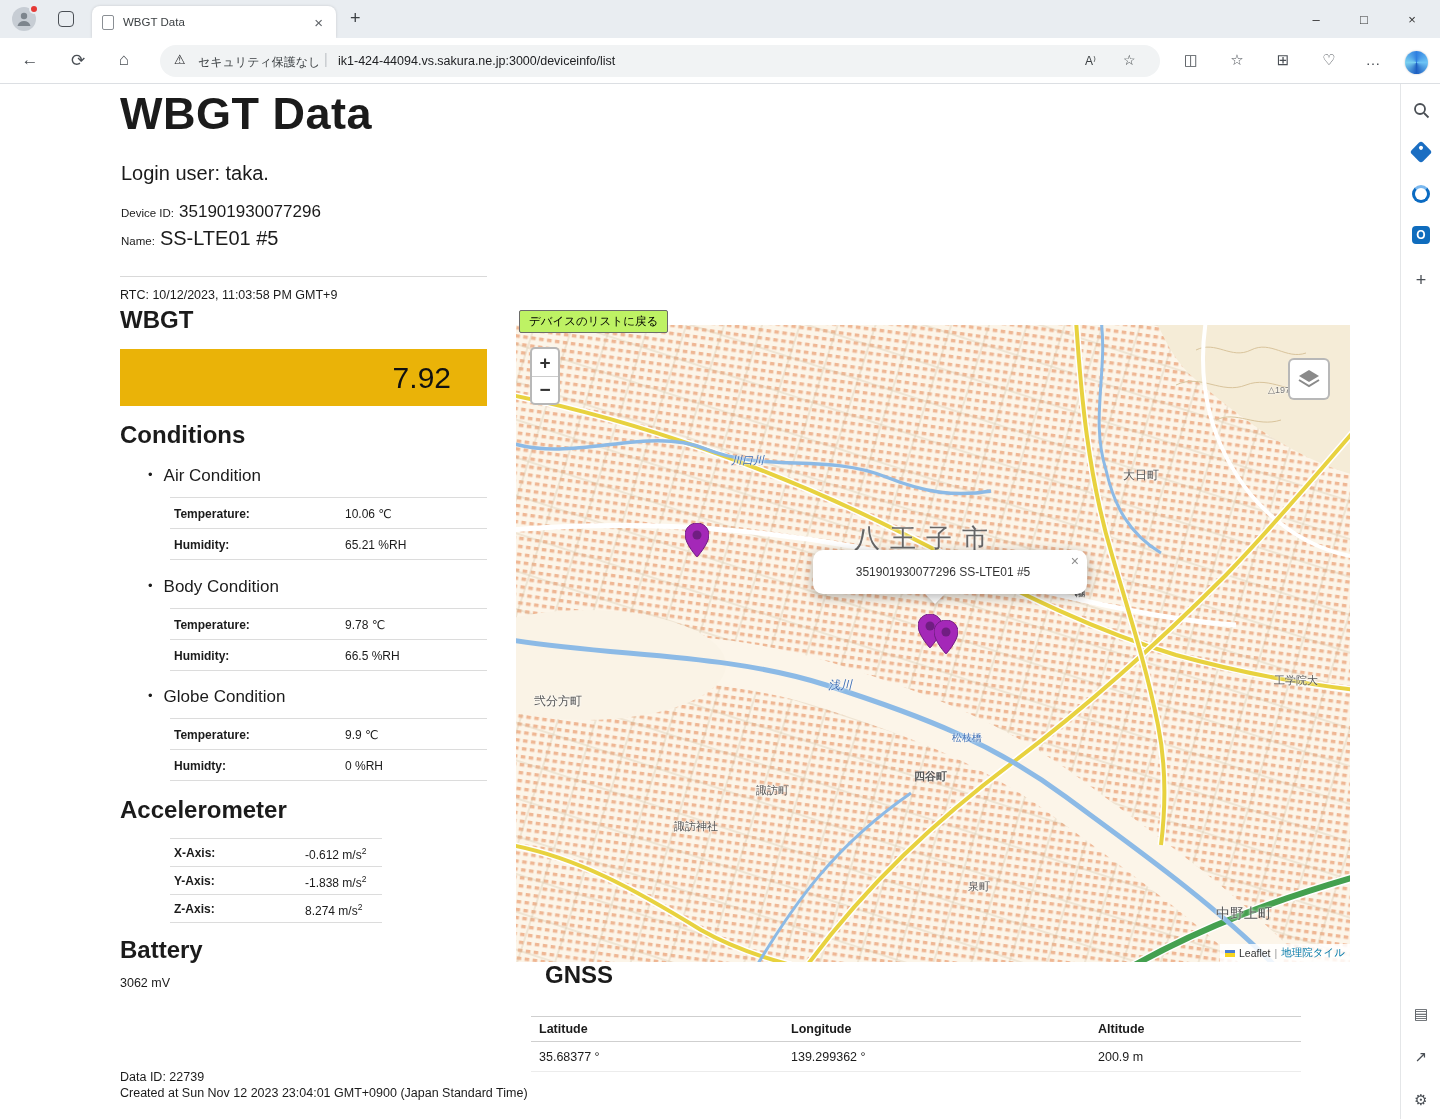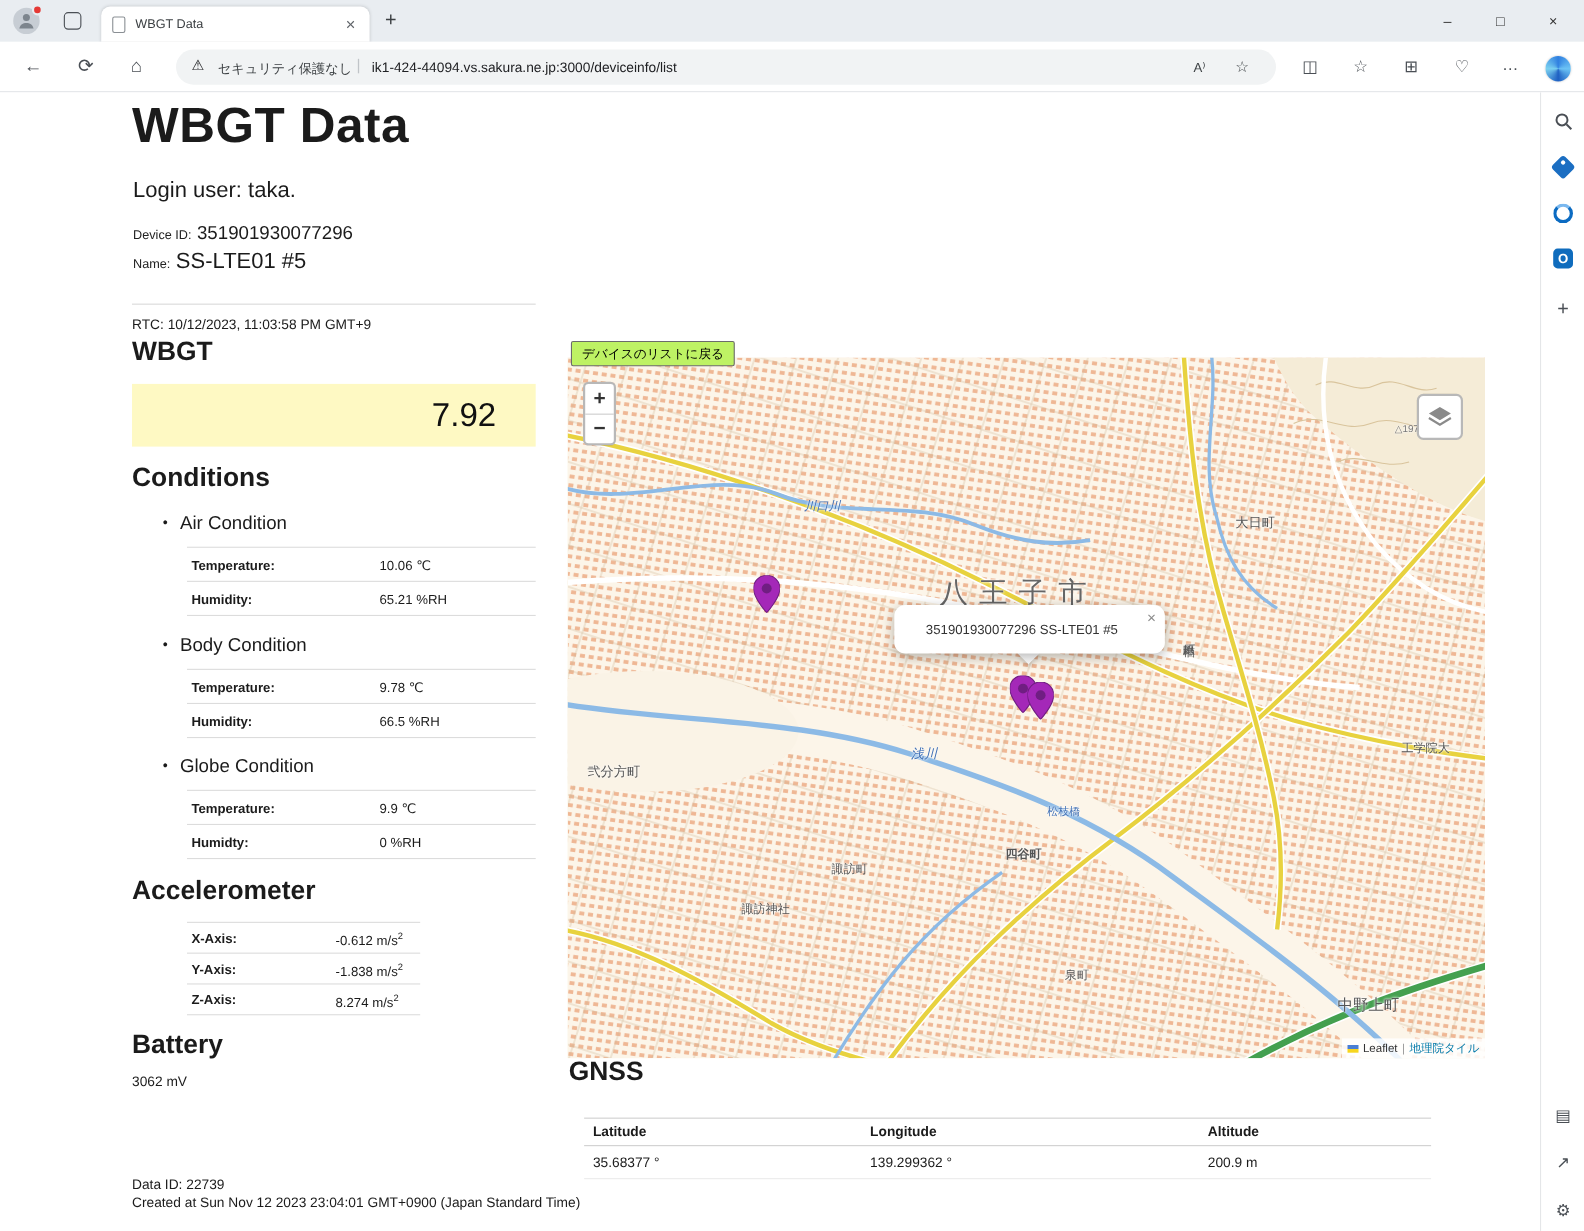--- a/index.html
+++ b/index.html
@@ -74,21 +74,21 @@
   
   .back-btn { position:absolute; left:519px; top:226px; font-size:11.5px; padding:3px 9px; background:#bef264; border:1px solid #6b6b6b; border-radius:2px; z-index:10; }
   .map { position:absolute; left:516px; top:241px; width:834px; height:637px; background:#fbf4e7; overflow:hidden; }
   .map svg.base { position:absolute; left:0; top:0; }
   .map-label { position:absolute; white-space:nowrap; text-shadow:0 0 2px #fff,0 0 3px #fff; z-index:2; }
   .map-marker { position:absolute; width:24px; height:34px; z-index:3; }
   .lz { position:absolute; left:14px; top:22px; width:30px; background:#fff; border:2px solid rgba(0,0,0,.28); border-radius:5px; z-index:5; }
   .zbtn { width:26px; height:27px; display:flex; align-items:center; justify-content:center; font-size:19px; font-weight:bold; color:#333; }
   .zbtn + .zbtn { border-top:1px solid #ccc; }
   .layers-ctl { position:absolute; left:772px; top:33px; width:42px; height:42px; background:#fff; border:2px solid rgba(0,0,0,.28); border-radius:6px; display:flex; align-items:center; justify-content:center; z-index:5; }
-  .popup { position:absolute; left:297px; top:225px; width:246px; height:44px; background:#fff; border-radius:10px; box-shadow:0 3px 12px rgba(0,0,0,.3); z-index:6; }
+  .popup { position:absolute; left:297px; top:225px; width:274px; height:44px; background:#fff; border-radius:10px; box-shadow:0 3px 12px rgba(0,0,0,.3); z-index:6; }
   .popup-text { position:absolute; left:0; right:14px; top:15px; text-align:center; font-size:12px; color:#333; }
   .popup-close { position:absolute; right:8px; top:3px; font-size:14px; color:#8d8d8d; }
   .popup-tail { position:absolute; left:412px; top:262px; width:14px; height:14px; background:#fff; transform:rotate(45deg); box-shadow:2px 2px 4px rgba(0,0,0,.15); z-index:5; }
   .attribution { position:absolute; right:0; bottom:0; background:rgba(255,255,255,.85); font-size:10.5px; color:#333; padding:2px 5px; display:flex; gap:4px; align-items:center; z-index:5; }
   .attr-flag { width:10px; height:7px; background:linear-gradient(#4a7fd4 50%,#f7d51d 50%); display:inline-block; }
   .attr-link { color:#0078a8; }
 
   .gnss-table { position:absolute; left:531px; top:919px; width:770px;margin-top:13px; }
   .gnss-hrow { display:grid; grid-template-columns:252px 307px 1fr; height:26px; align-items:center; padding-left:8px;
                border-top:1px solid #cfcfcf; border-bottom:1px solid #cfcfcf; font-size:12.5px; font-weight:bold; }
@@ -175,21 +175,21 @@
     </div>
     <div class="kvline" style="top:143px">
       <span class="kv-label">Name:</span>
       <span class="kv-val-lg">SS-LTE01 #5</span>
     </div>
 
     <div class="rule"></div>
     <div class="rtc">RTC: 10/12/2023, 11:03:58 PM GMT+9</div>
 
     <div class="h2" style="left:120px; top:222px;">WBGT</div>
-    <div class="wbgt-box" id="wbgt-box" style="background: #fef9c3;">
+    <div class="wbgt-box" id="wbgt-box" style="background: #eab308;">
       <span class="wbgt-val">7.92</span>
     </div>
 
     <div class="h2" style="left:120px; top:337px;">Conditions</div>
 
     <div class="cond-name" style="top:382px"><span class="blt">•</span><span>Air Condition</span></div>
     <div class="cond-table" style="top:413px">
       <div class="cond-row">
           <span class="lab">Temperature:</span>
           <span class="val">10.06 ℃</span>
@@ -333,21 +333,21 @@
       </div>
 
       <div class="attribution">
         <span class="attr-flag"></span>
         <span>Leaflet</span>
         <span style="color:#999">|</span>
         <span class="attr-link">地理院タイル</span>
       </div>
     </div>
 
-    <div class="h2" style="left:517px; top:877px;">GNSS</div>
+    <div class="h2" style="left:545px; top:877px;">GNSS</div>
     <div class="gnss-table">
       <div class="gnss-hrow">
         <span>Latitude</span>
         <span>Longitude</span>
         <span>Altitude</span>
       </div>
       <div class="gnss-vrow">
         <span>35.68377 °</span>
         <span>139.299362 °</span>
         <span>200.9 m</span>

